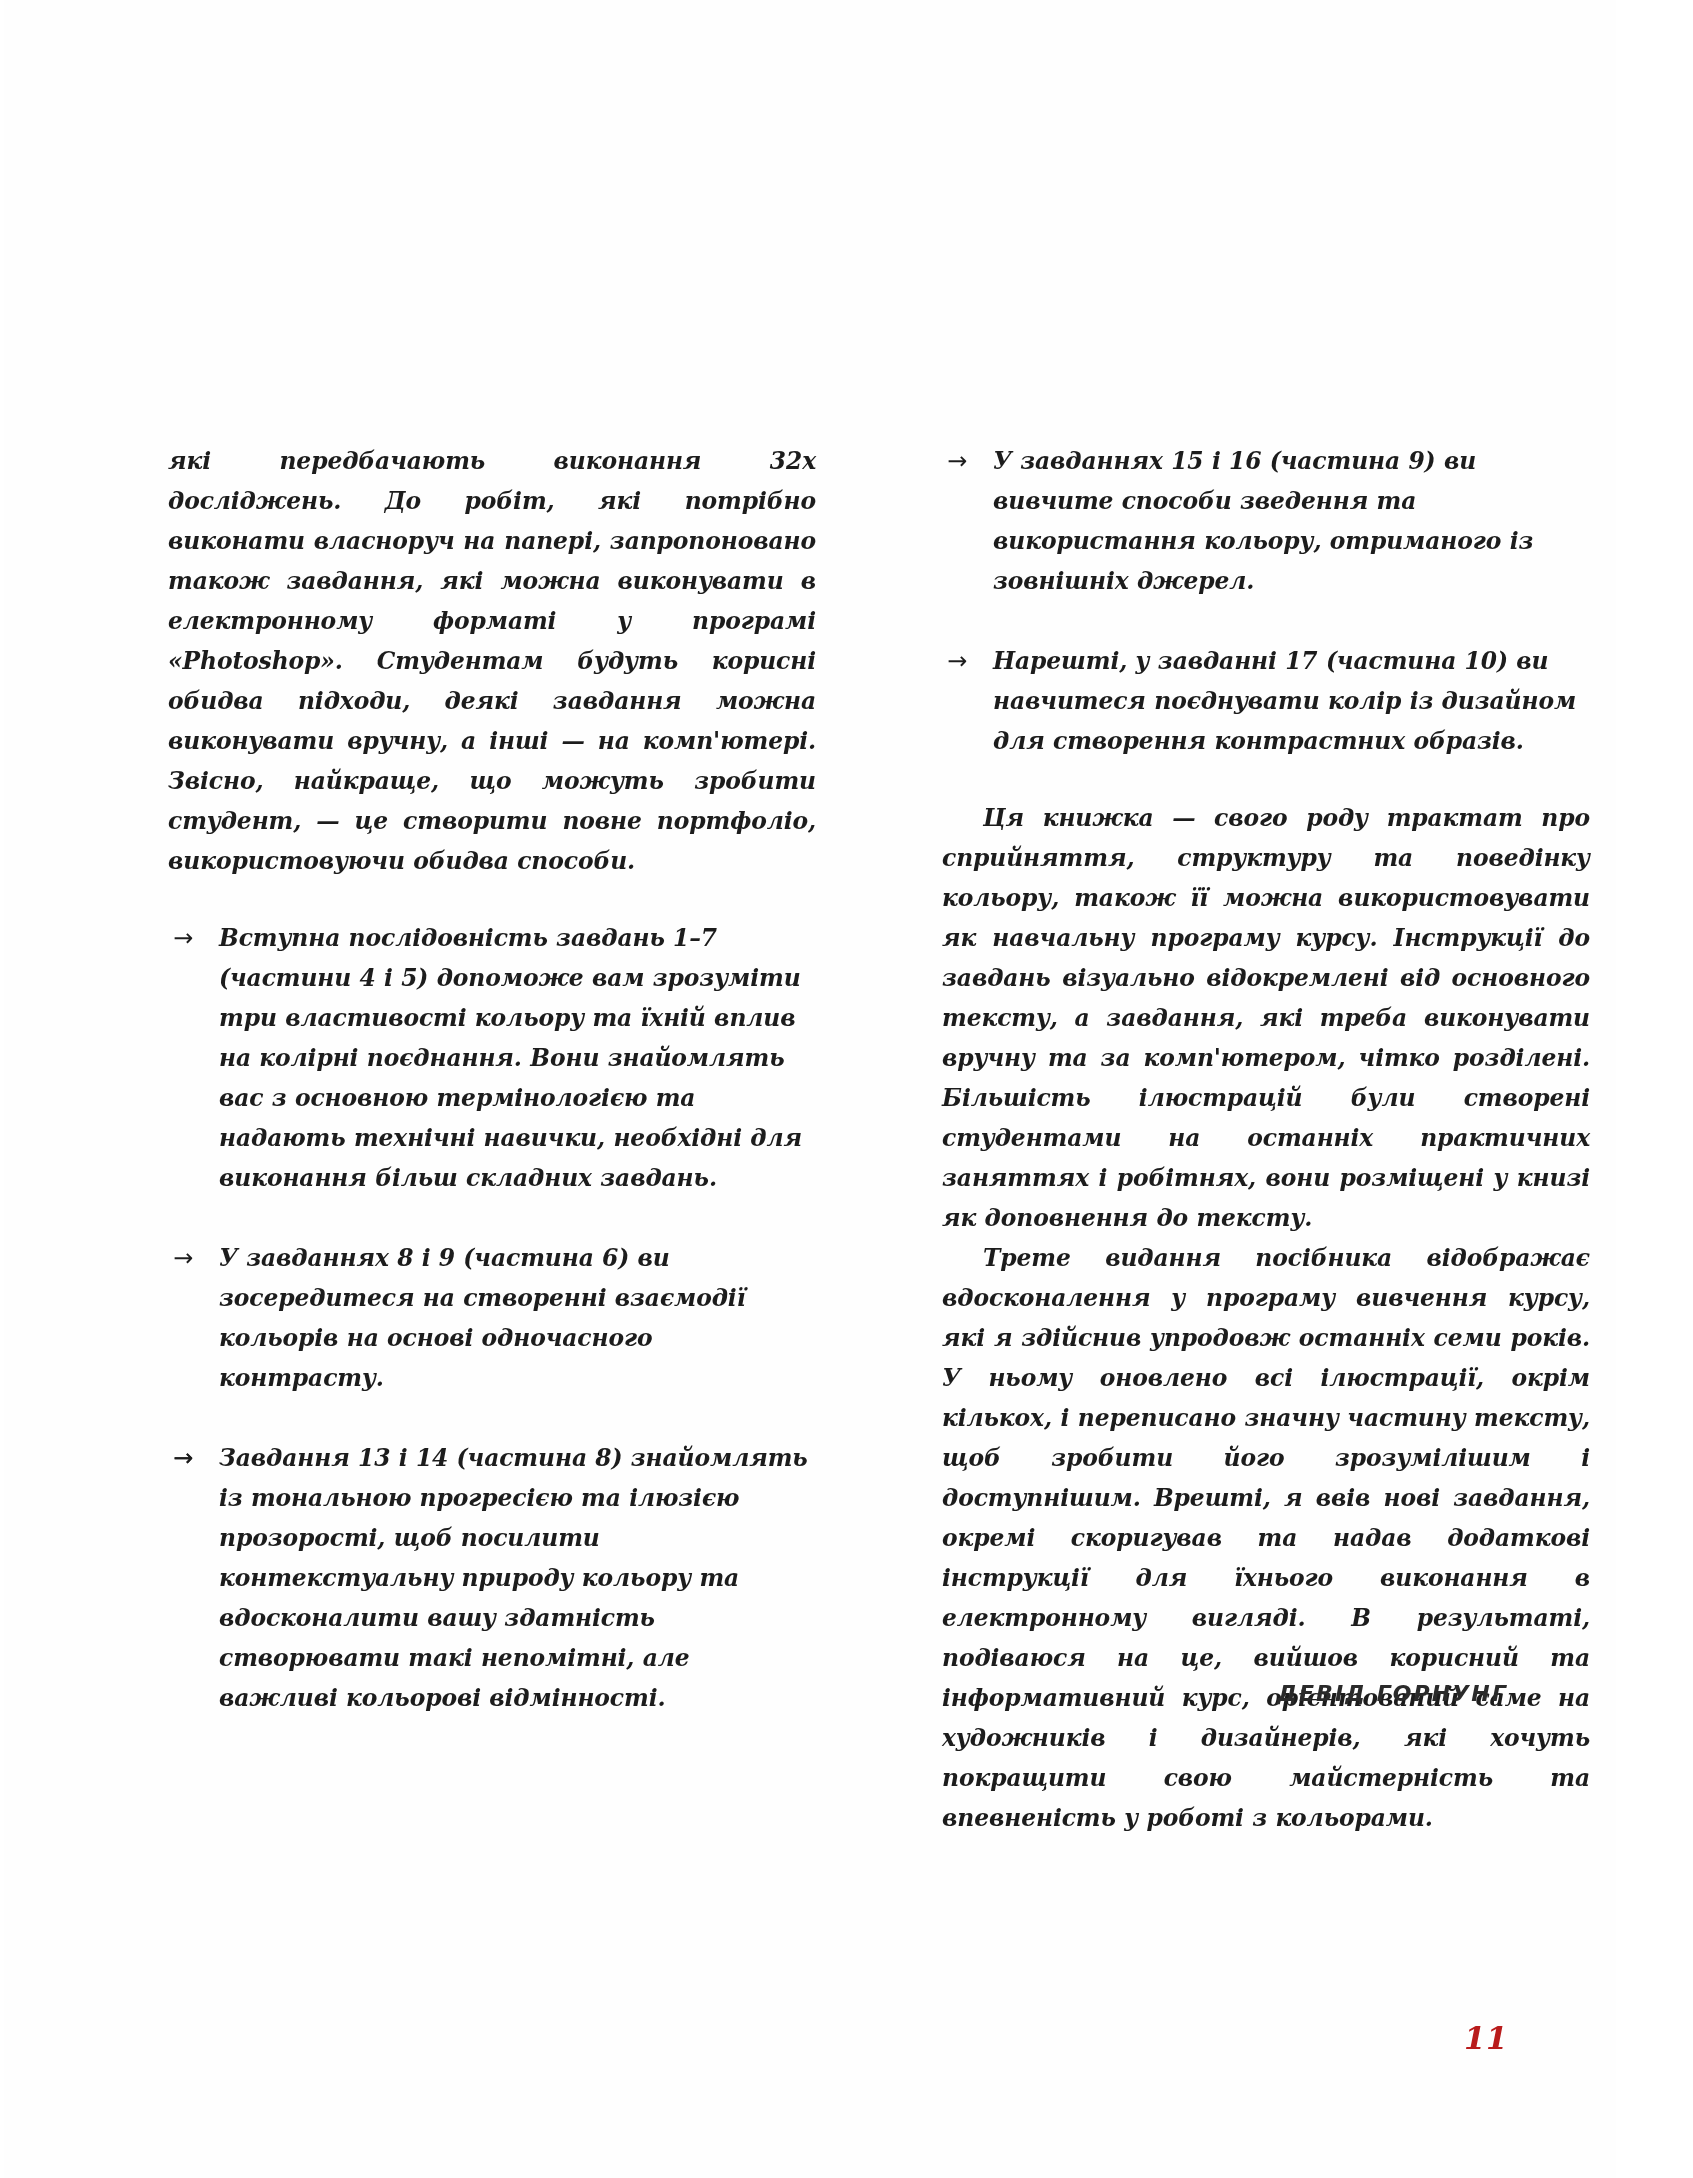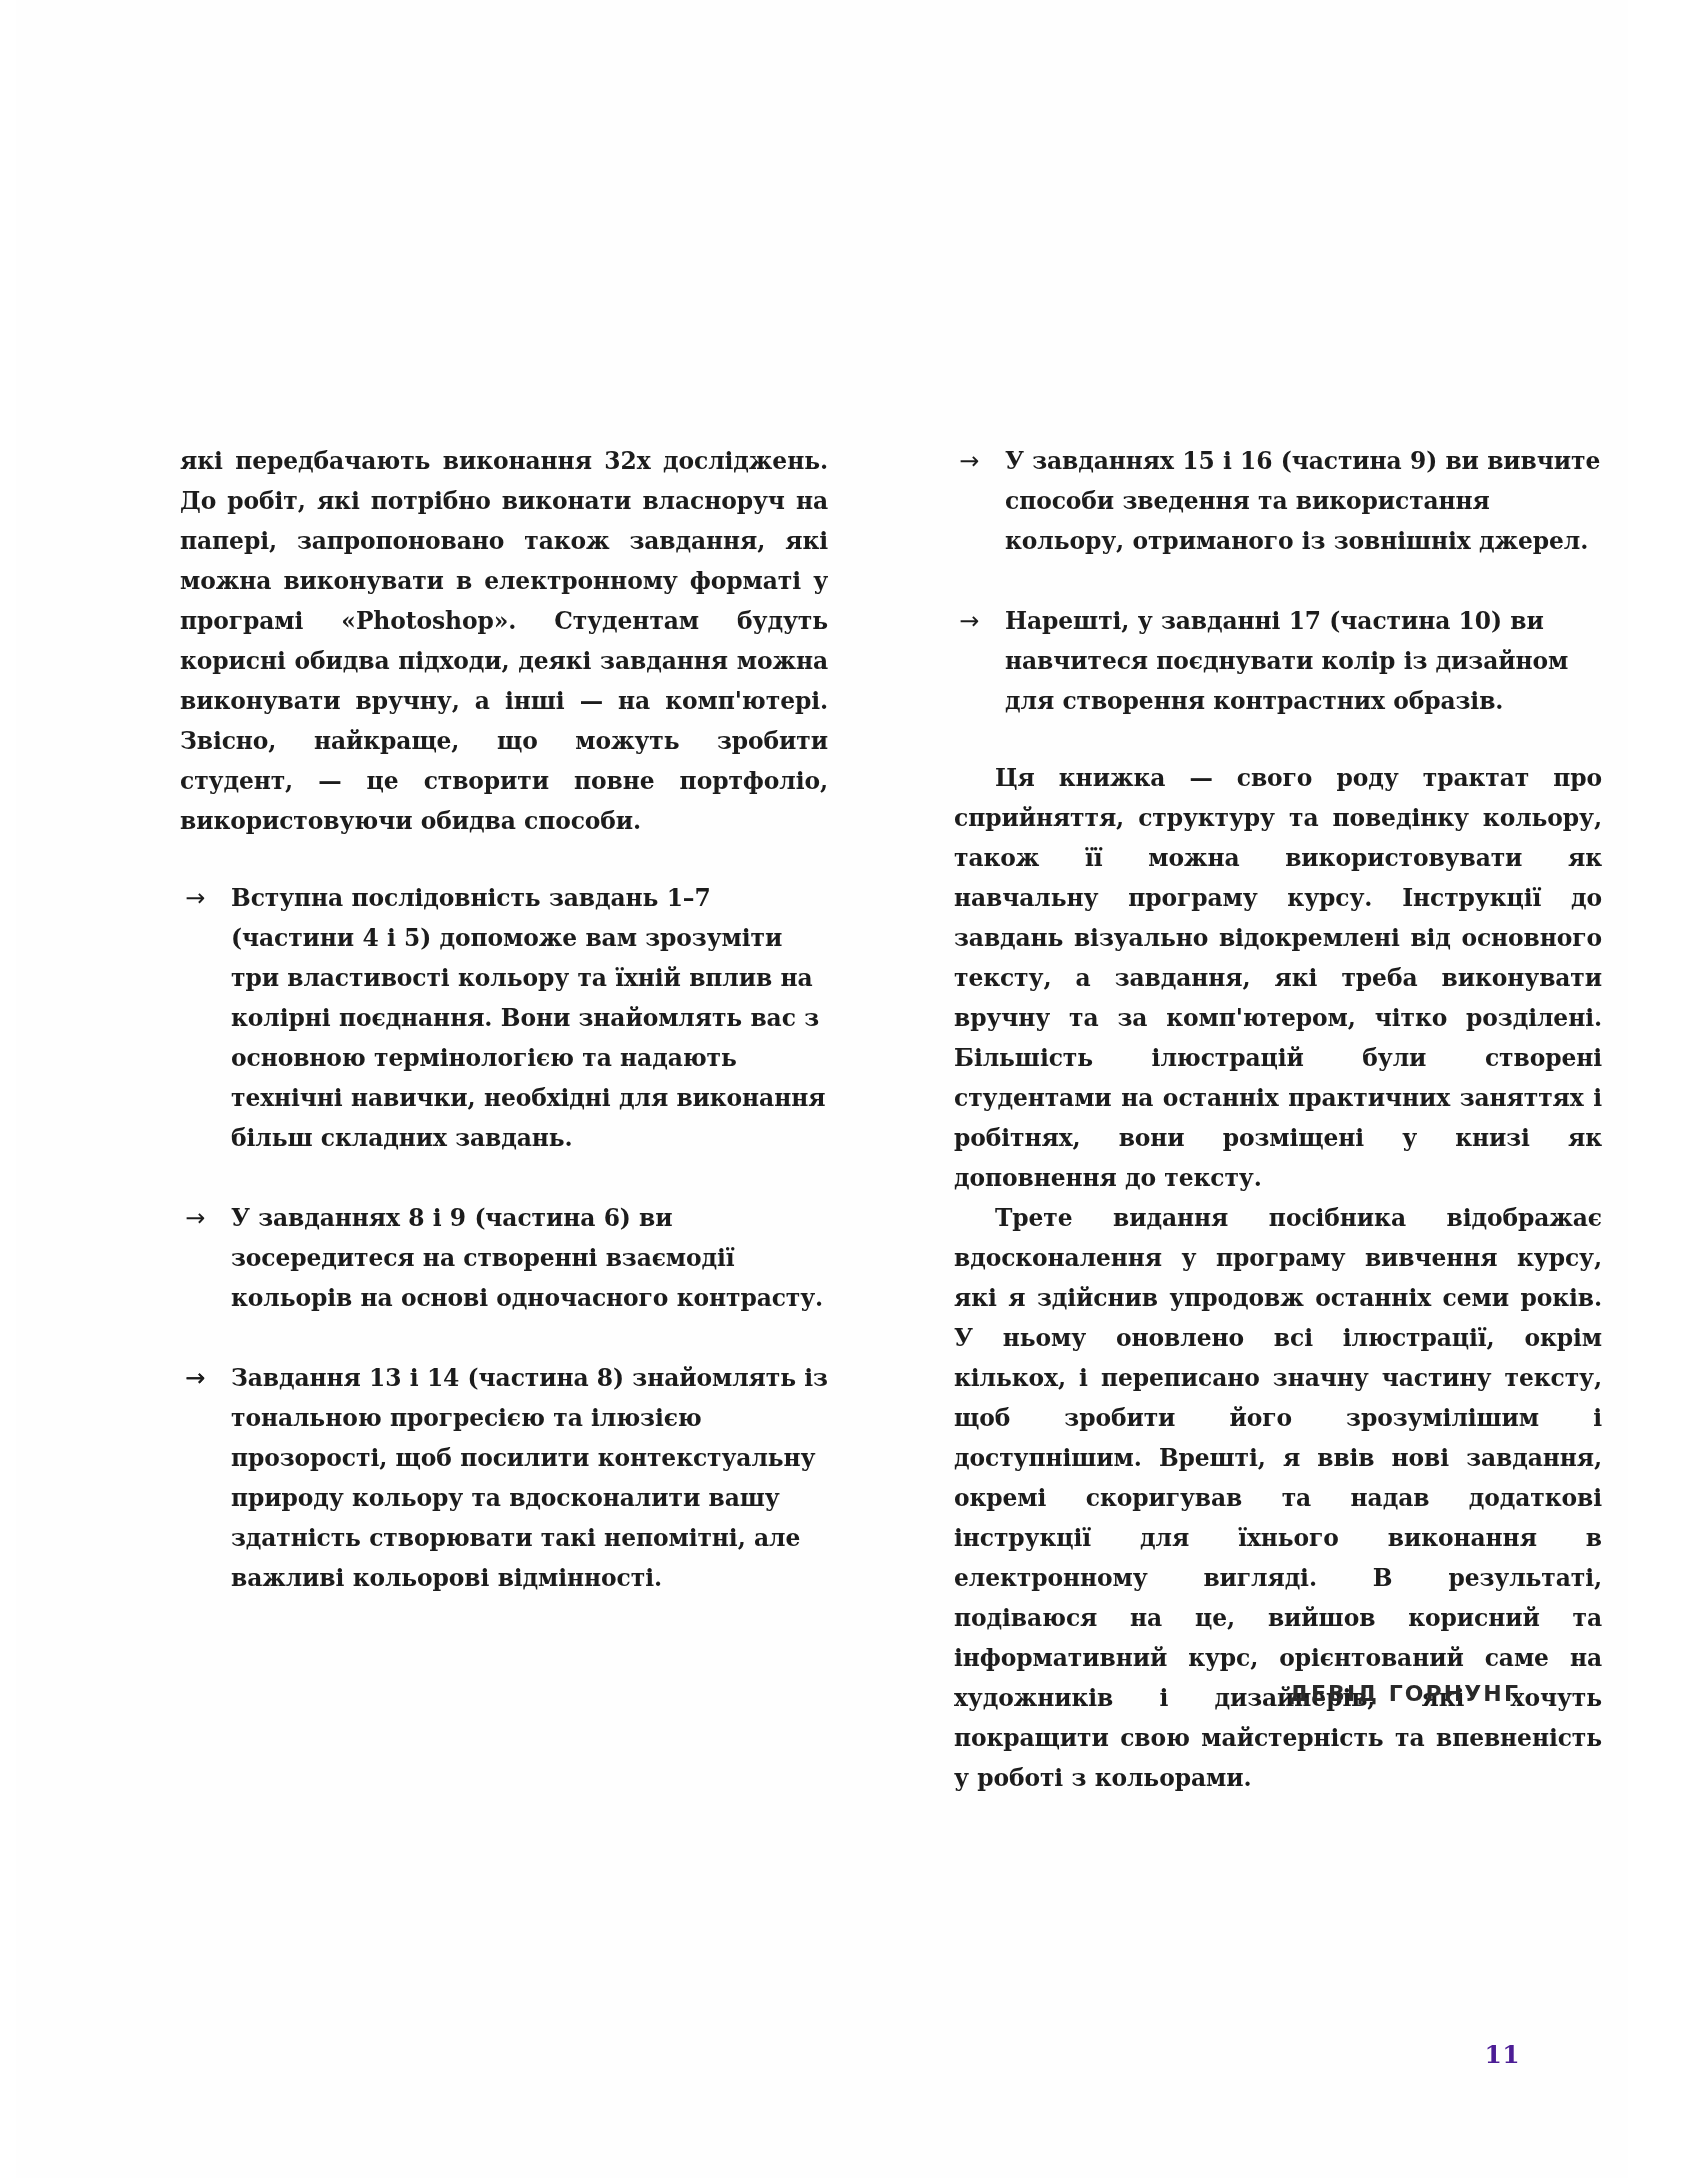--- a/index.html
+++ b/index.html
@@ -12,25 +12,26 @@
     width: 1694px;
     height: 2178px;
     position: relative;
     font-family: "DejaVu Serif", "Liberation Serif", serif;
     color: #1b1b1b;
     -webkit-font-smoothing: antialiased;
   }
 
   .page {
     position: absolute;
-    left: 16px; top: 0;
+    left: 4px; top: 0;
     width: 1612px;
     height: 2178px;
     background: #fefefe;
     overflow: hidden;
+    font-style: italic;
   }
 
   
   .columns {
     position: absolute;
     left: 164px;
     top: 441px;
     width: 1422px;
     display: flex;
     justify-content: space-between;
@@ -100,26 +101,25 @@
     font-family: "DejaVu Sans", "Liberation Sans", sans-serif;
     text-align: right;
     white-space: nowrap;
   }
 
   
   .folio {
     position: absolute;
     right: 108px;
     top: 2020px;
-    font-size: 25px;
+    font-size: 31px;
     font-weight: 700;
-    color: #4c1d95;
+    color: #b91c1c;
     font-family: "DejaVu Serif", "Liberation Serif", serif;
     letter-spacing: 0.4px;
-    margin-top: 20px;
   }
 </style>
 </head>
 <body>
 
 <div class="page">
 
   <div class="columns">
 
     <div class="col">

